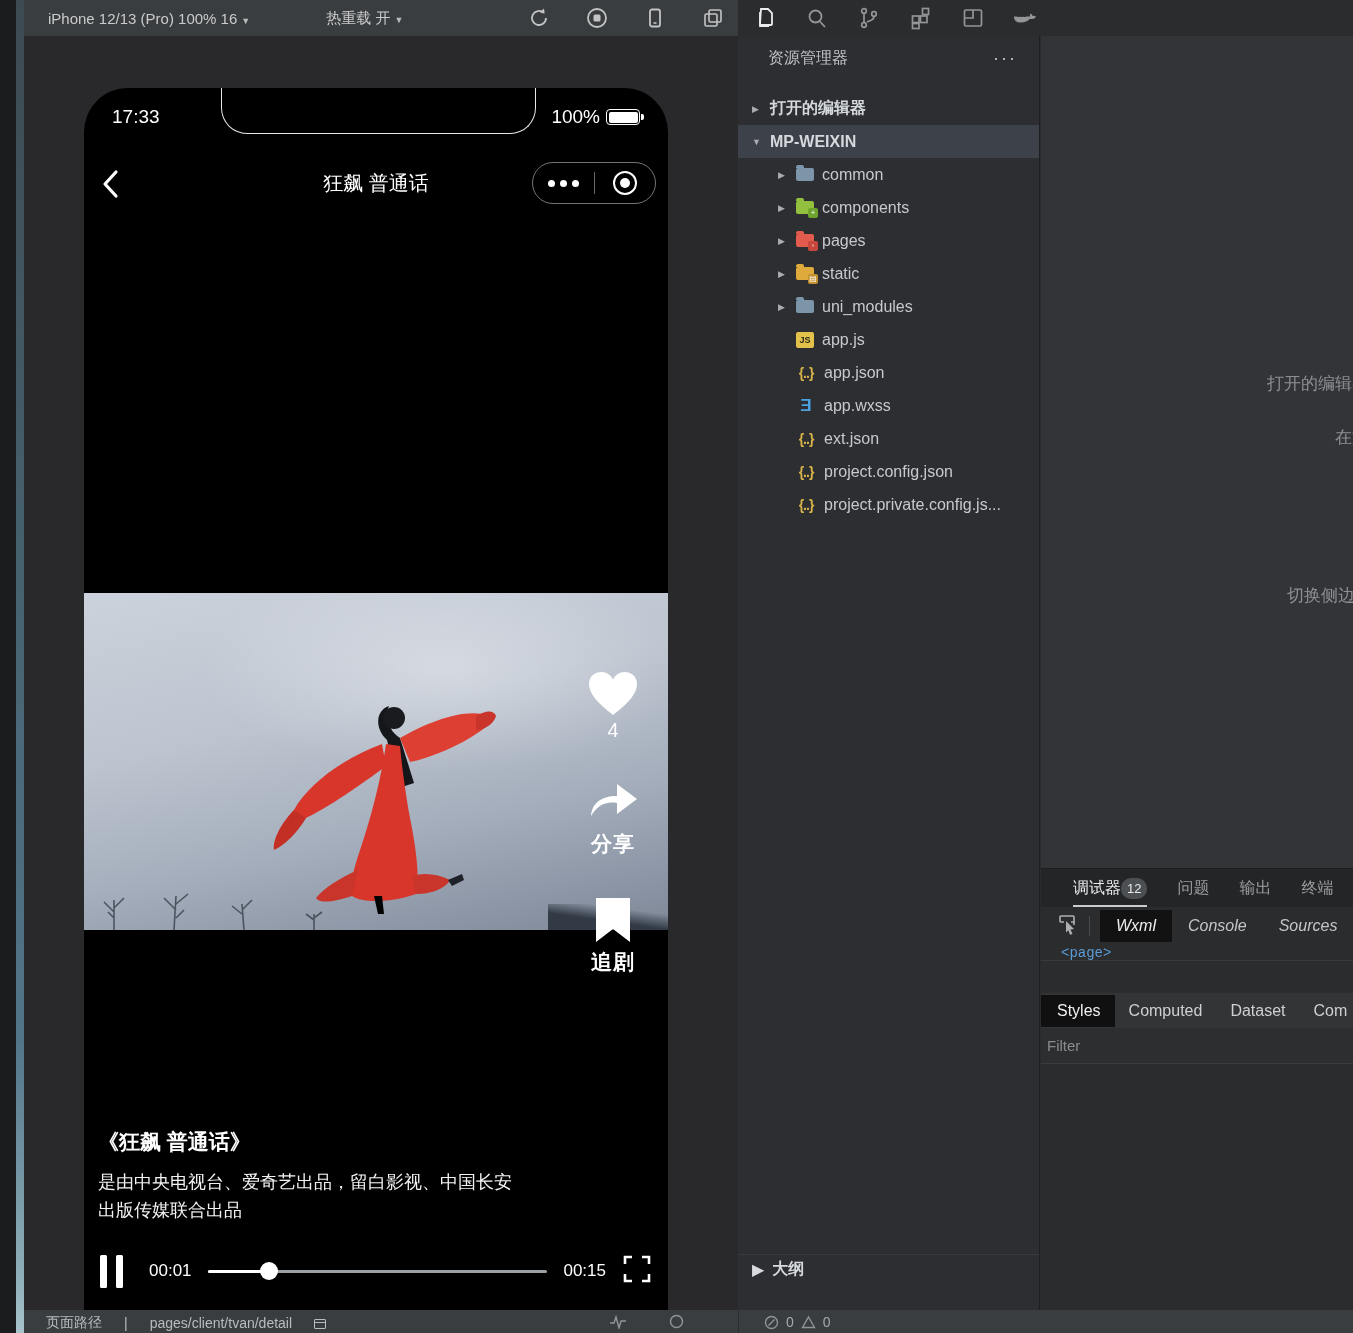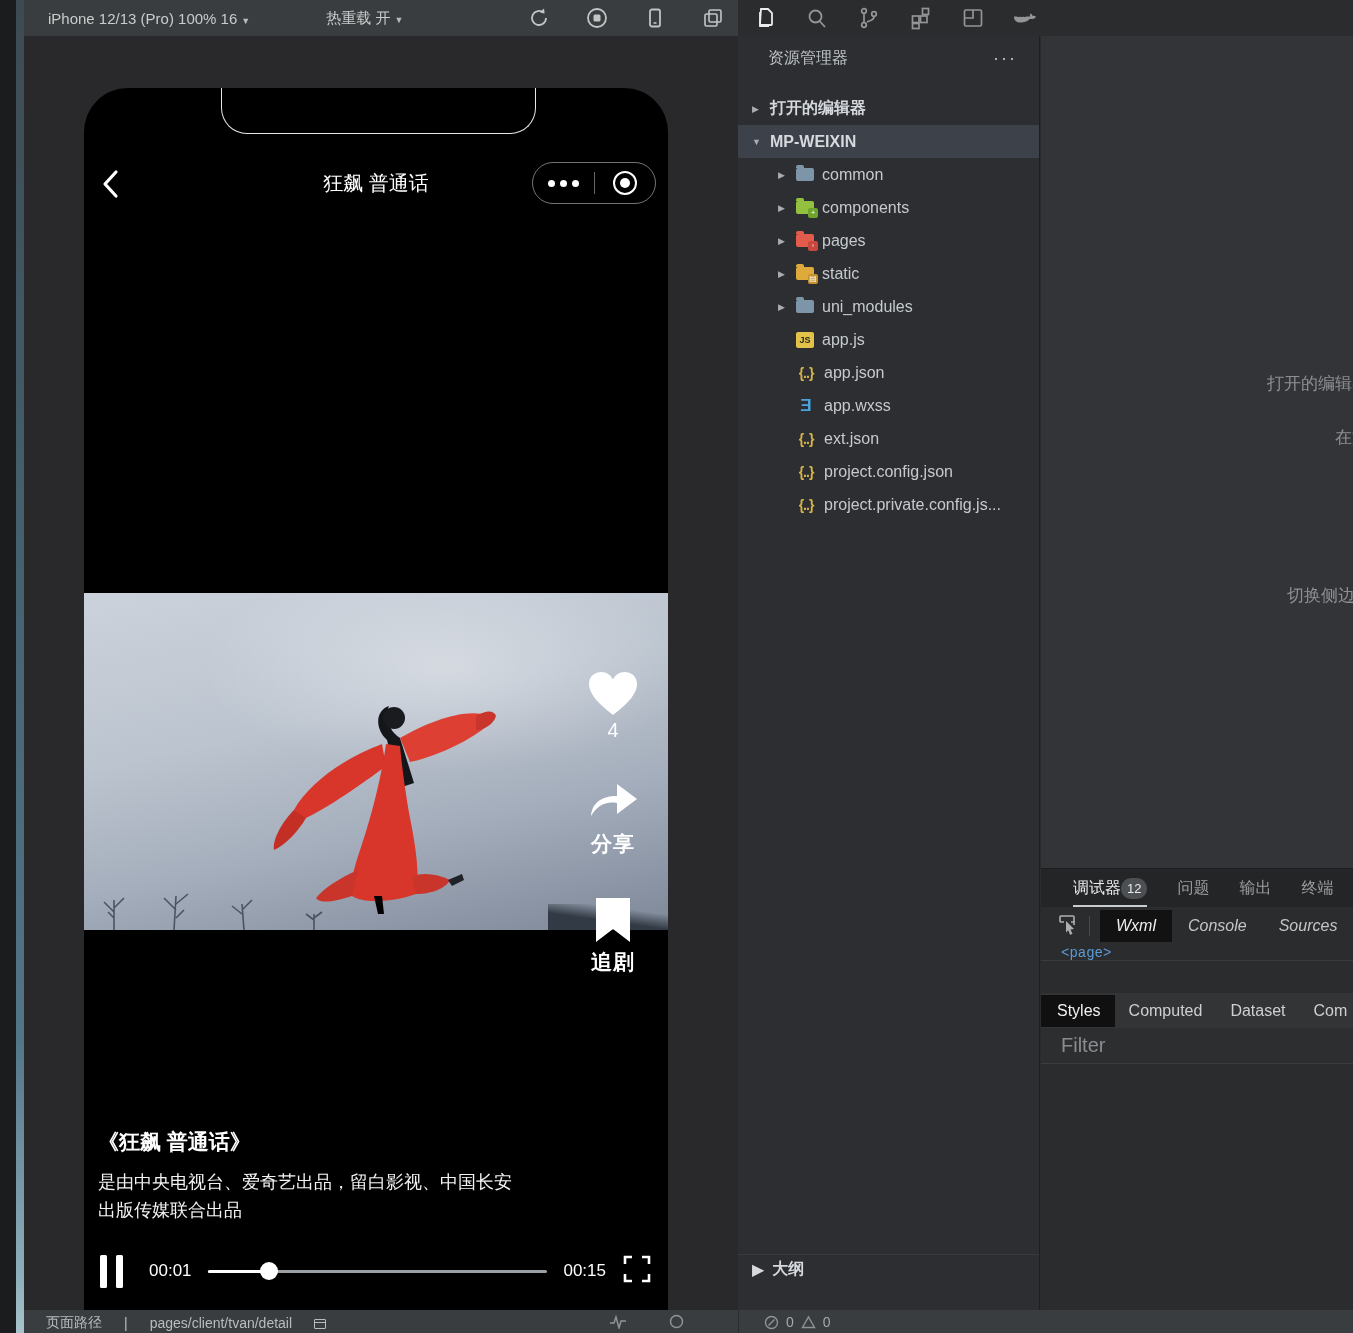--- a/index.html
+++ b/index.html
@@ -132,21 +132,21 @@
   .stab { padding:7px 16px; }
   .stab.active { background:#121212; color:#eceeef; }
   .wxml-node { height:16px; overflow:hidden; color:#5b9bd5; font-family:"Liberation Mono","DejaVu Sans Mono",monospace;
     font-size:14px; padding-left:20px; border-bottom:1px solid #3a3b3d; }
   .gapzone { height:32px; background:#2b2c2e; }
   .itabs { height:35px; display:flex; align-items:center; background:#333436; font-size:16px; color:#cdd0d2; }
   .itab { padding:7px 14px; }
   .itab.first { padding-left:16px; }
   .itab.active { background:#101010; color:#f0f1f2; }
   .filterbar { height:36px; background:#2d2e30; border-bottom:1px solid #3c3d3f; display:flex; align-items:center; }
-  .filterbar input { background:transparent; border:none; outline:none; color:#fdba74; font-size:20px; padding-left:20px; width:90%; }
+  .filterbar input { background:transparent; border:none; outline:none; color:#fdba74; font-size:15px; padding-left:6px; width:90%; }
   .filterbar input::placeholder { color:#8a8d90; }
 
   
   .statusbar { position:absolute; left:8px; bottom:0; width:1345px; height:23px; background:#3a3d3f;
     display:flex; align-items:flex-start; color:#b9bcbe; font-size:14px; }
   .sb-left { display:flex; align-items:center; gap:22px; padding:4px 0 0 22px; }
   .sb-ico { opacity:.8; display:flex; align-items:center; }
   .sb-mid { position:absolute; left:585px; top:4px; display:flex; gap:42px; opacity:.85; }
   .sb-div { position:absolute; left:714px; top:0; width:1px; height:23px; background:#2a2c2d; }
   .sb-right { position:absolute; left:740px; top:4px; display:flex; align-items:center; gap:7px; opacity:.85; }
@@ -234,20 +234,27 @@
             <rect x="8.2" y="8.5" width="2.6" height="2.4" fill="#2b2c2e"></rect>
             <rect x="8.2" y="5.6" width="2.6" height="2.4" fill="#2b2c2e"></rect>
             <rect x="11.4" y="8.5" width="2.6" height="2.4" fill="#2b2c2e"></rect>
           </svg>
         </span>
     </div>
   </div>
 
   <div class="sim-area">
     <div class="phone">
+      <div class="statusrow">
+        <span>17:33</span>
+        <span class="batt-wrap">
+            <span>100%</span>
+            <span class="batt"></span>
+          </span>
+      </div>
       <div class="notch"></div>
 
       <div class="navrow">
         <span class="back"><svg width="22" height="32" viewBox="0 0 22 32">
               <polyline points="16,4 5,16 16,28" fill="none" stroke="#fff" stroke-width="3.2" stroke-linecap="round" stroke-linejoin="round"></polyline>
             </svg></span>
         <div class="nav-title">狂飙 普通话</div>
         <div class="capsule">
           <span class="cap-dots">
               <i></i>

